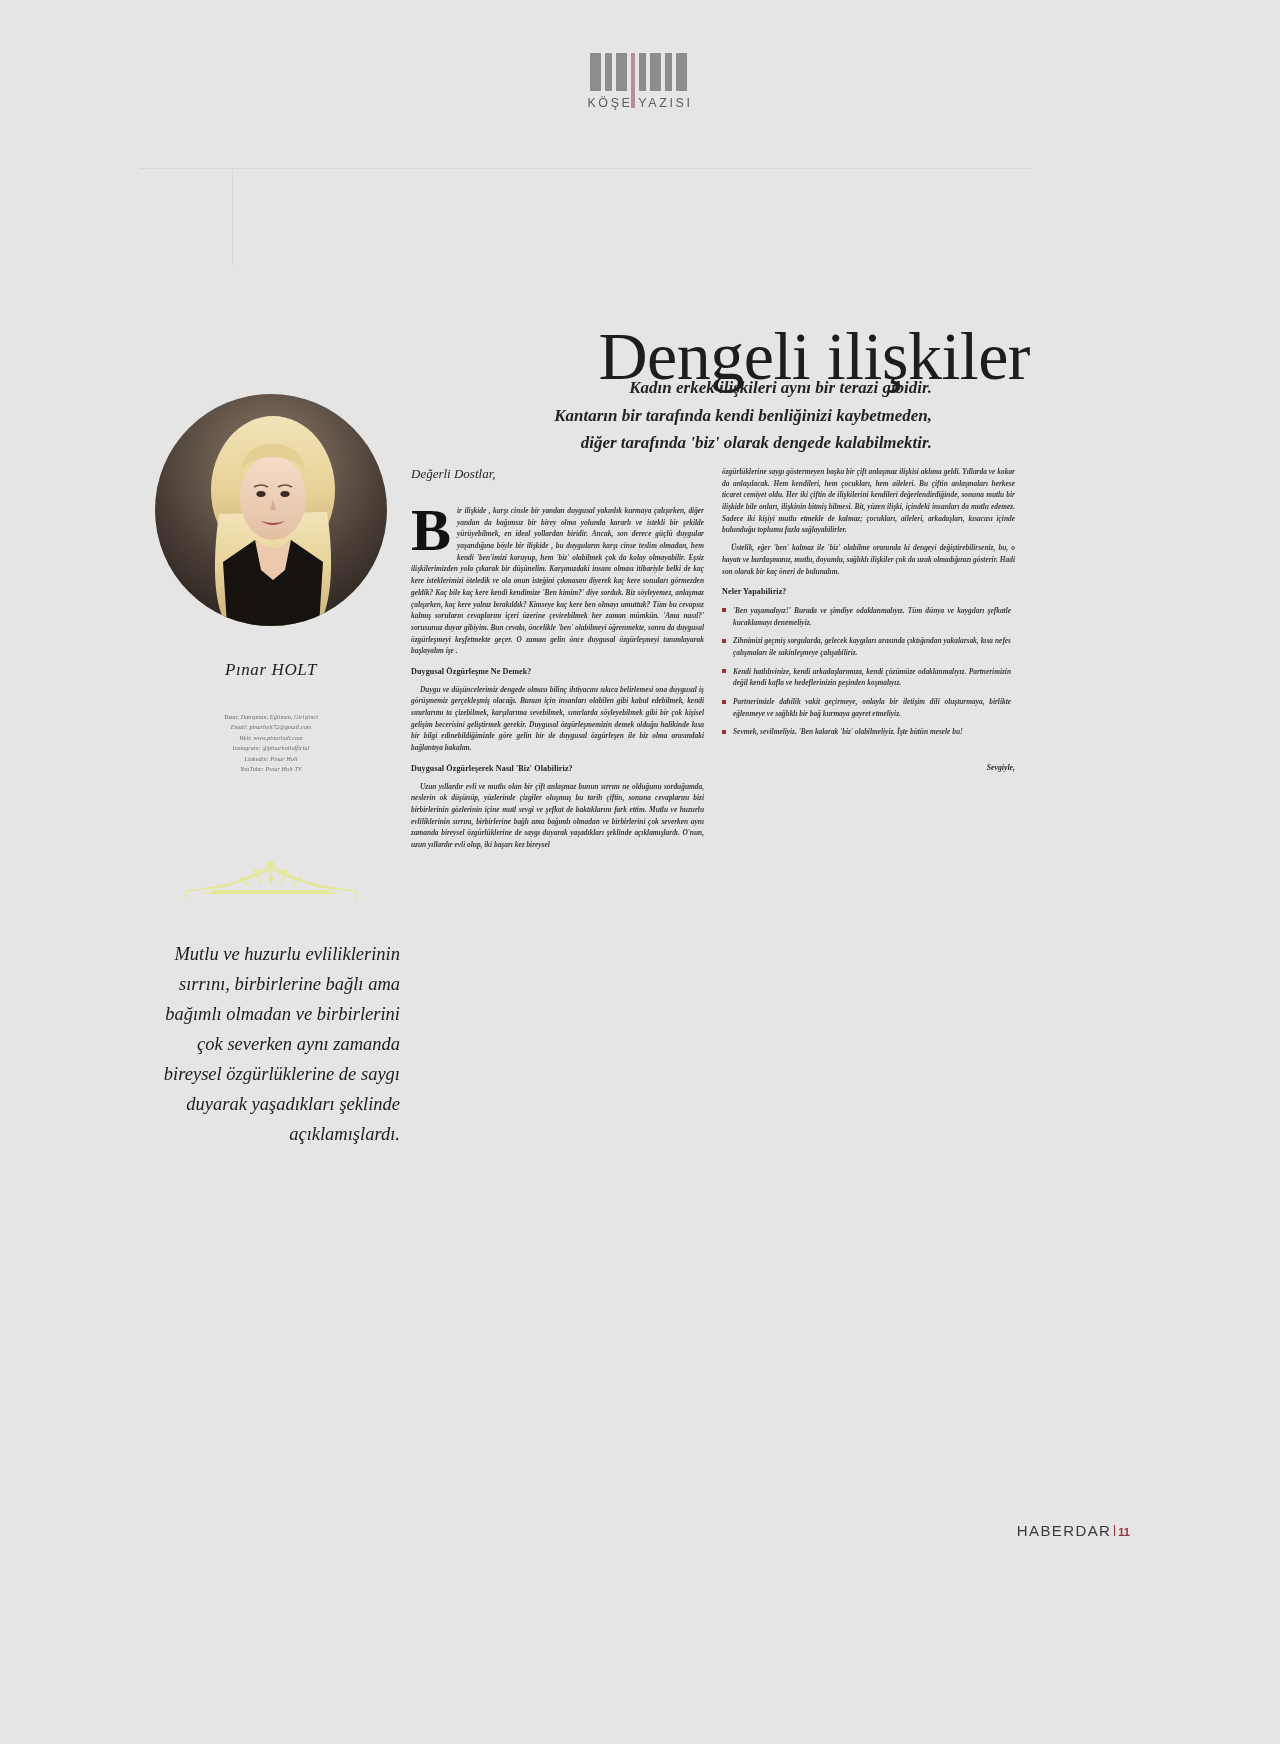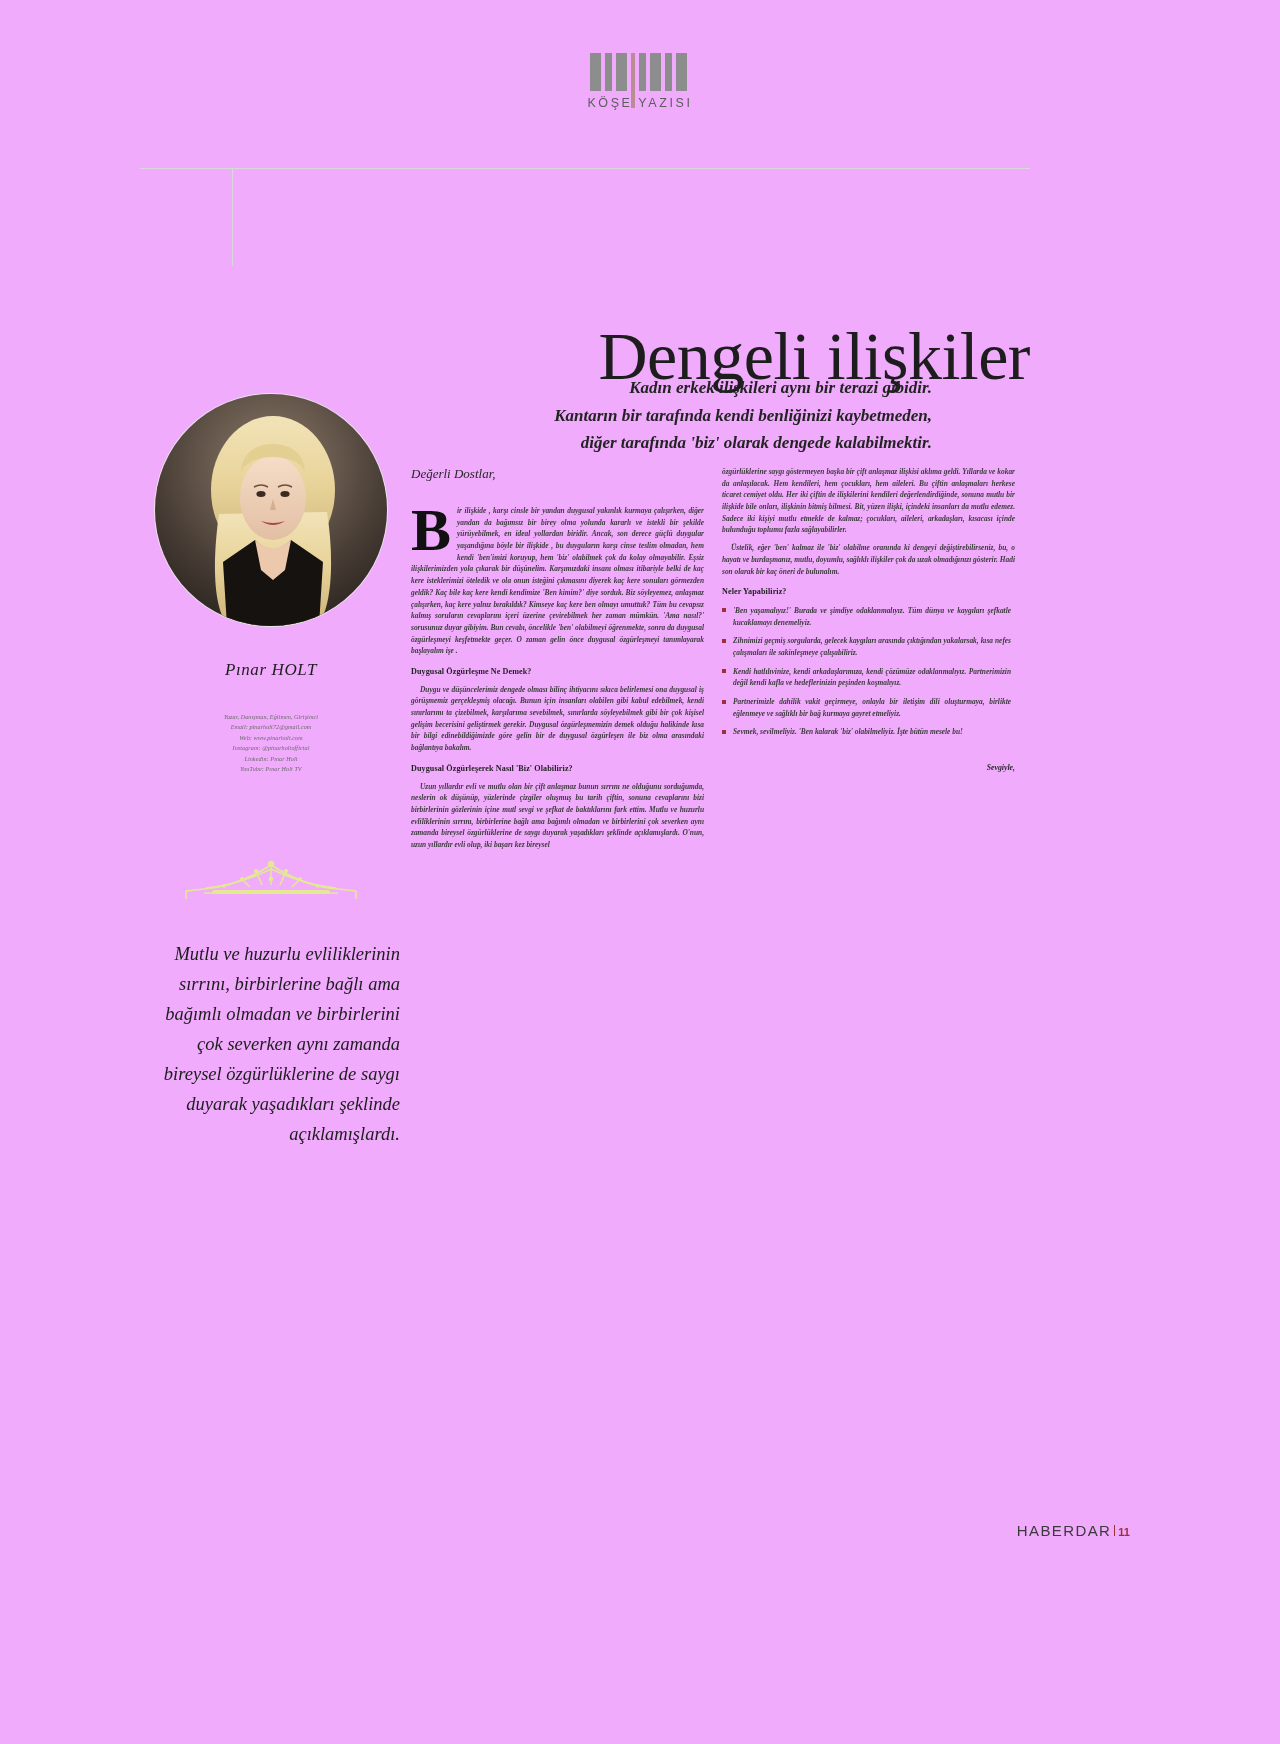--- a/index.html
+++ b/index.html
@@ -1,19 +1,19 @@
 <!DOCTYPE html>
 <html><head>
 <meta charset="utf-8">
 <style>
   html,body{margin:0;padding:0;background:#ffffff;}
   body{width:1280px;height:1744px;position:relative;overflow:hidden;
        font-family:"Liberation Serif",serif;color:#2a2a2a;}
 
-  .page{position:absolute;inset:0;background:#f0abfc;}
+  .page{position:absolute;inset:0;background:#e5e5e5;}
 
   
   .hdr{position:absolute;left:0;right:0;top:44px;text-align:center;}
   .barcode{display:inline-block;height:38px;line-height:0;}
   .barcode span{display:inline-block;width:7px;height:38px;background:#8d8d8d;margin-right:4px;vertical-align:top;}
   .barcode span.w{width:11px;}
   .barcode span.pink{background:#b98d93;width:4px;height:55px;}
   .hdr-label{margin-top:5px;font-size:12.5px;letter-spacing:2.6px;color:#5d5d5d;
              font-family:"Liberation Sans",sans-serif;font-weight:400;}
 

